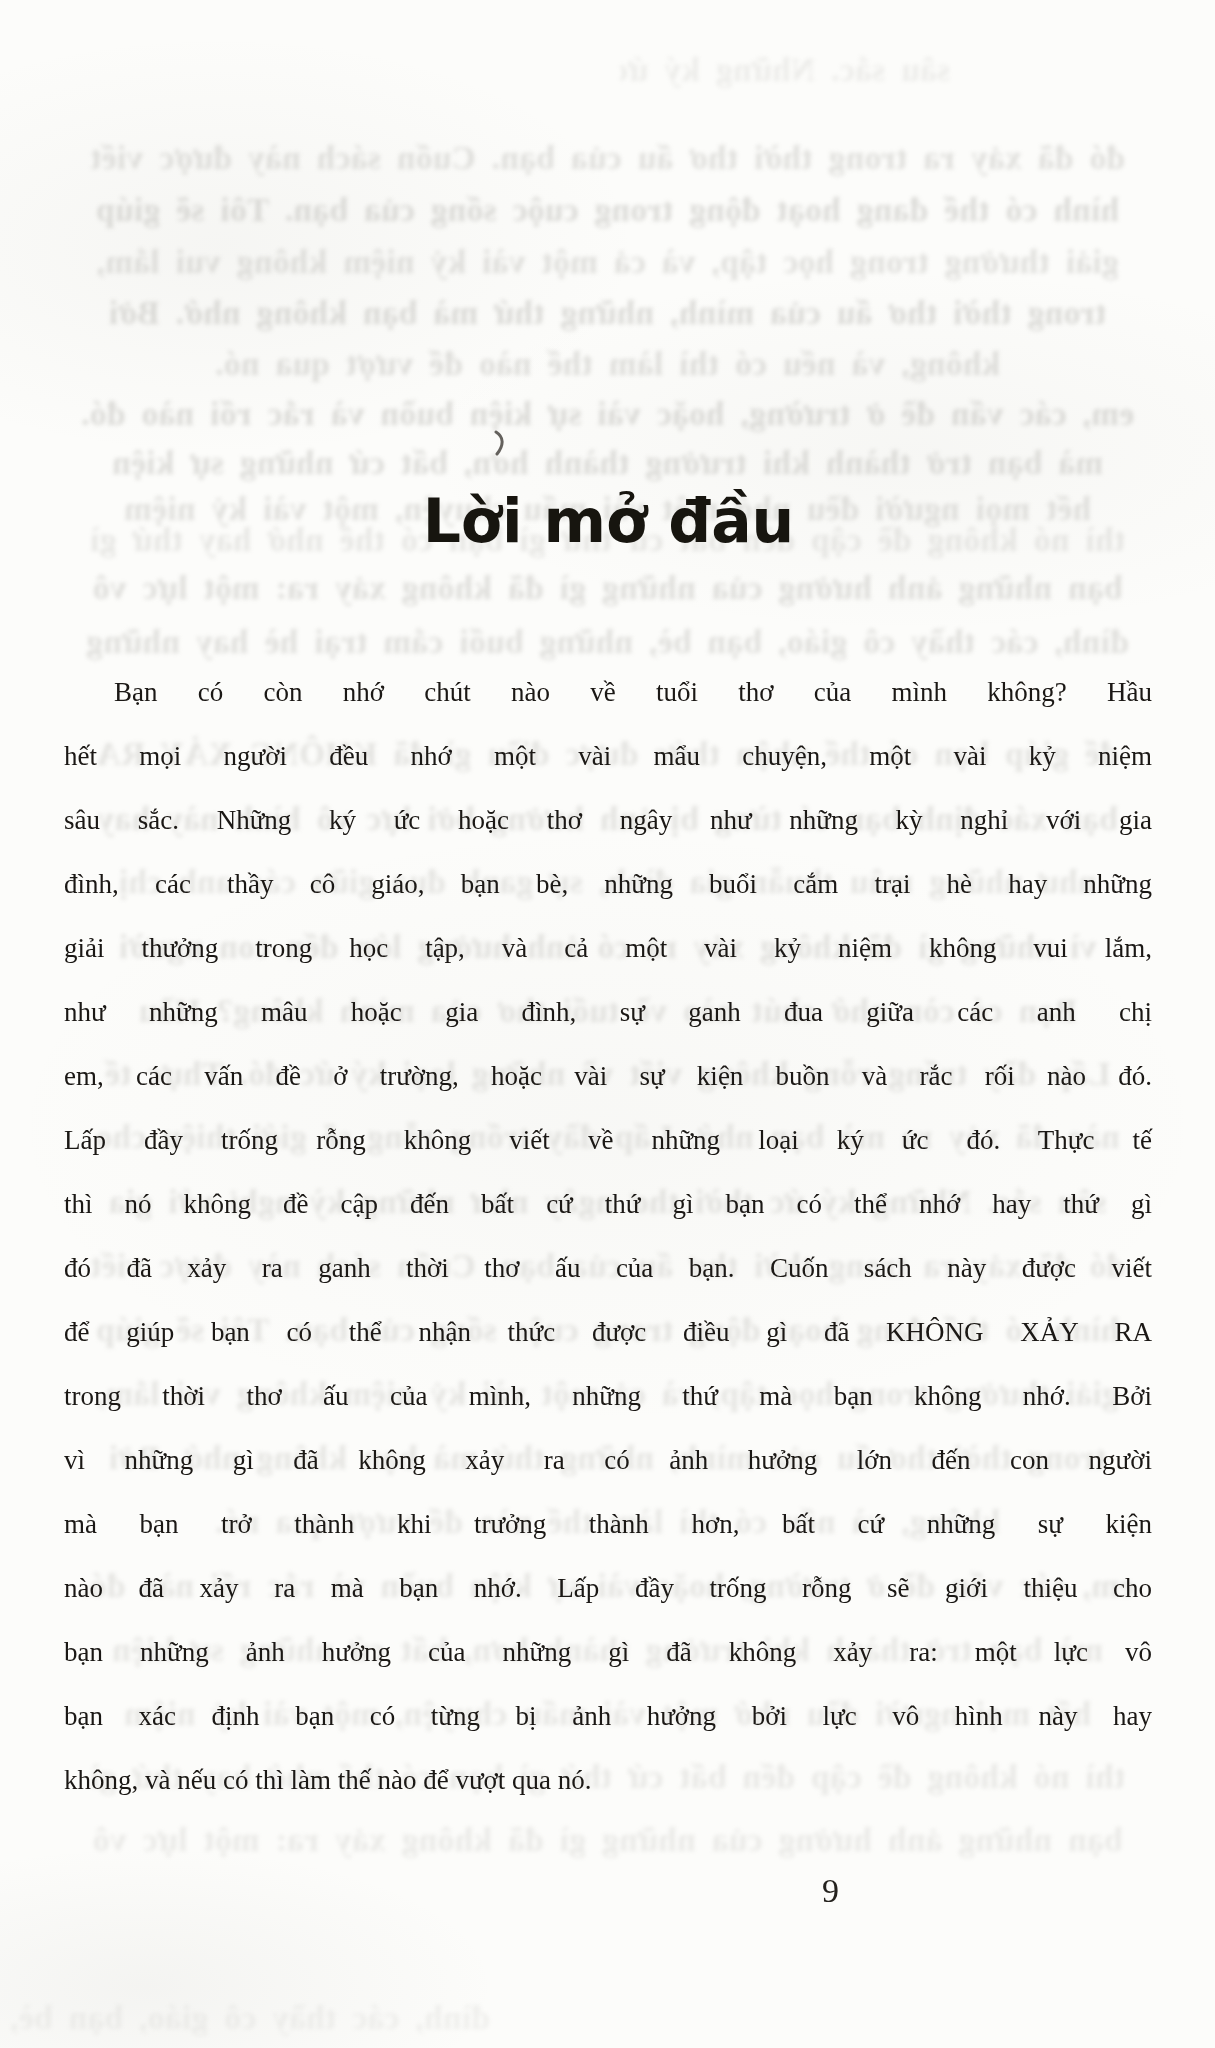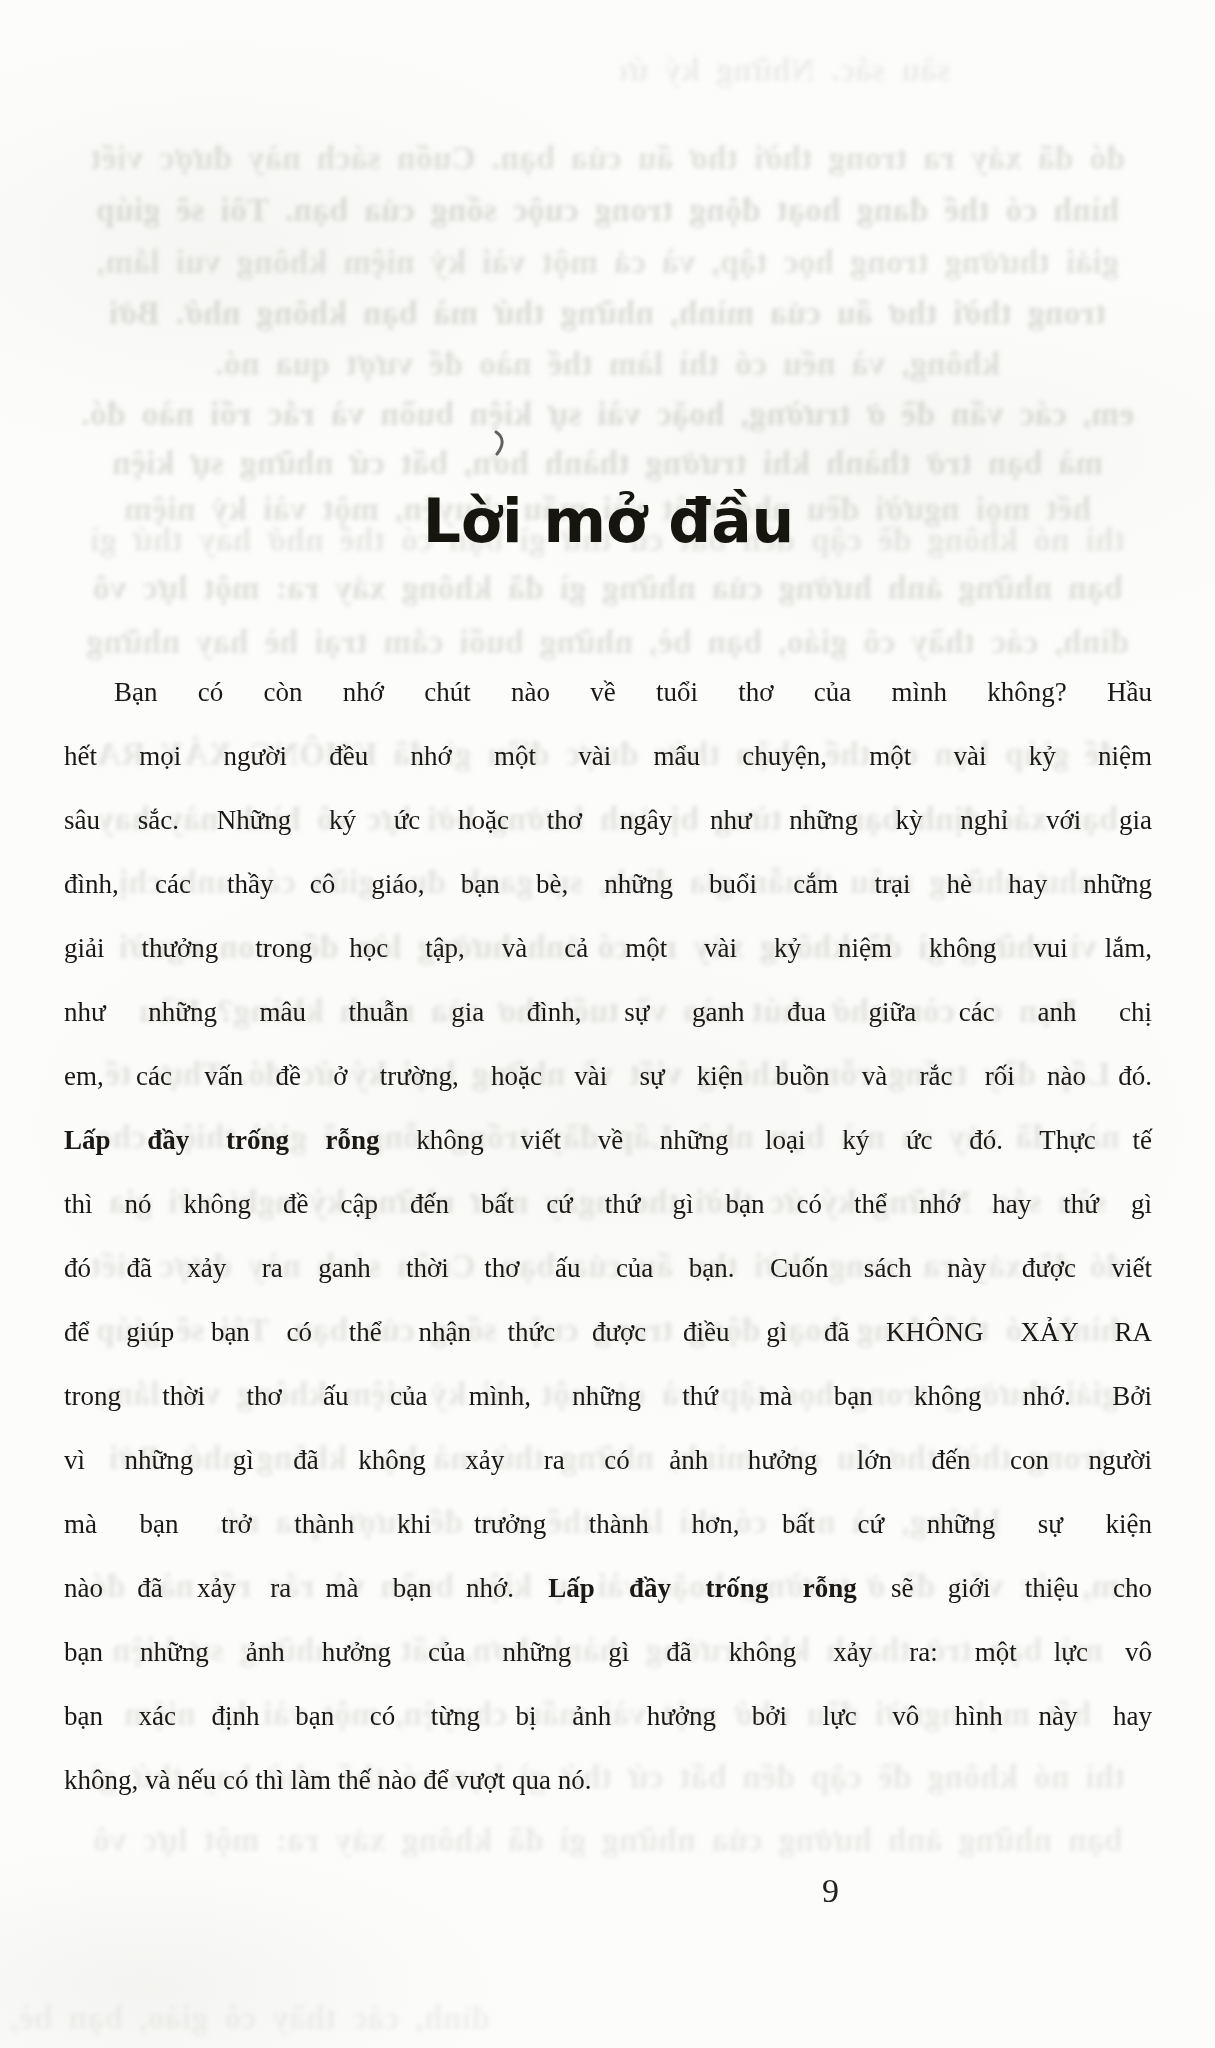--- a/index.html
+++ b/index.html
@@ -35,21 +35,21 @@
     font-weight:bold;font-size:60px;line-height:74px;
     color:#17150f;letter-spacing:0px;
   }
   .body-text{
     position:absolute;top:660px;left:64px;width:1088px;
     font-size:27px;line-height:64px;color:#1b1815;
   }
   .body-line{text-align:justify;text-align-last:justify;}
   .body-line.first{text-indent:50px;}
   .body-line.last{text-align-last:left;}
-  .body-line b{font-weight:bold;}
+  .body-line b{font-weight:normal;}
   .page-number{
     position:absolute;top:1872px;left:822px;
     font-size:34px;color:#25221e;
   }
   .stray-mark{position:absolute;top:430px;left:493px;}
 </style>
 </head>
 <body>
 
 <div class="paper"></div>
@@ -95,21 +95,21 @@
 </span>
 
 <h1 class="chapter-title">Lời mở đầu</h1>
 
 <div class="body-text" id="body-text">
     <div class="body-line first"><span>Bạn có còn nhớ chút nào về tuổi thơ của mình không? Hầu</span></div>
     <div class="body-line"><span>hết mọi người đều nhớ một vài mẩu chuyện, một vài kỷ niệm</span></div>
     <div class="body-line"><span>sâu sắc. Những ký ức hoặc thơ ngây như những kỳ nghỉ với gia</span></div>
     <div class="body-line"><span>đình, các thầy cô giáo, bạn bè, những buổi cắm trại hè hay những</span></div>
     <div class="body-line"><span>giải thưởng trong học tập, và cả một vài kỷ niệm không vui lắm,</span></div>
-    <div class="body-line"><span>như những mâu thuẫn gia đình, sự ganh đua giữa các anh chị</span></div>
+    <div class="body-line"><span>như những mâu hoặc gia đình, sự ganh đua giữa các anh chị</span></div>
     <div class="body-line"><span>em, các vấn đề ở trường, hoặc vài sự kiện buồn và rắc rối nào đó.</span></div>
     <div class="body-line"><b>Lấp đầy trống rỗng</b><span> không viết về những loại ký ức đó. Thực tế</span></div>
     <div class="body-line"><span>thì nó không đề cập đến bất cứ thứ gì bạn có thể nhớ hay thứ gì</span></div>
     <div class="body-line"><span>đó đã xảy ra ganh thời thơ ấu của bạn. Cuốn sách này được viết</span></div>
     <div class="body-line"><span>để giúp bạn có thể nhận thức được điều gì đã KHÔNG XẢY RA</span></div>
     <div class="body-line"><span>trong thời thơ ấu của mình, những thứ mà bạn không nhớ. Bởi</span></div>
     <div class="body-line"><span>vì những gì đã không xảy ra có ảnh hưởng lớn đến con người</span></div>
     <div class="body-line"><span>mà bạn trở thành khi trưởng thành hơn, bất cứ những sự kiện</span></div>
     <div class="body-line"><span>nào đã xảy ra mà bạn nhớ. </span><b>Lấp đầy trống rỗng</b><span> sẽ giới thiệu cho</span></div>
     <div class="body-line"><span>bạn những ảnh hưởng của những gì đã không xảy ra: một lực vô</span></div>

